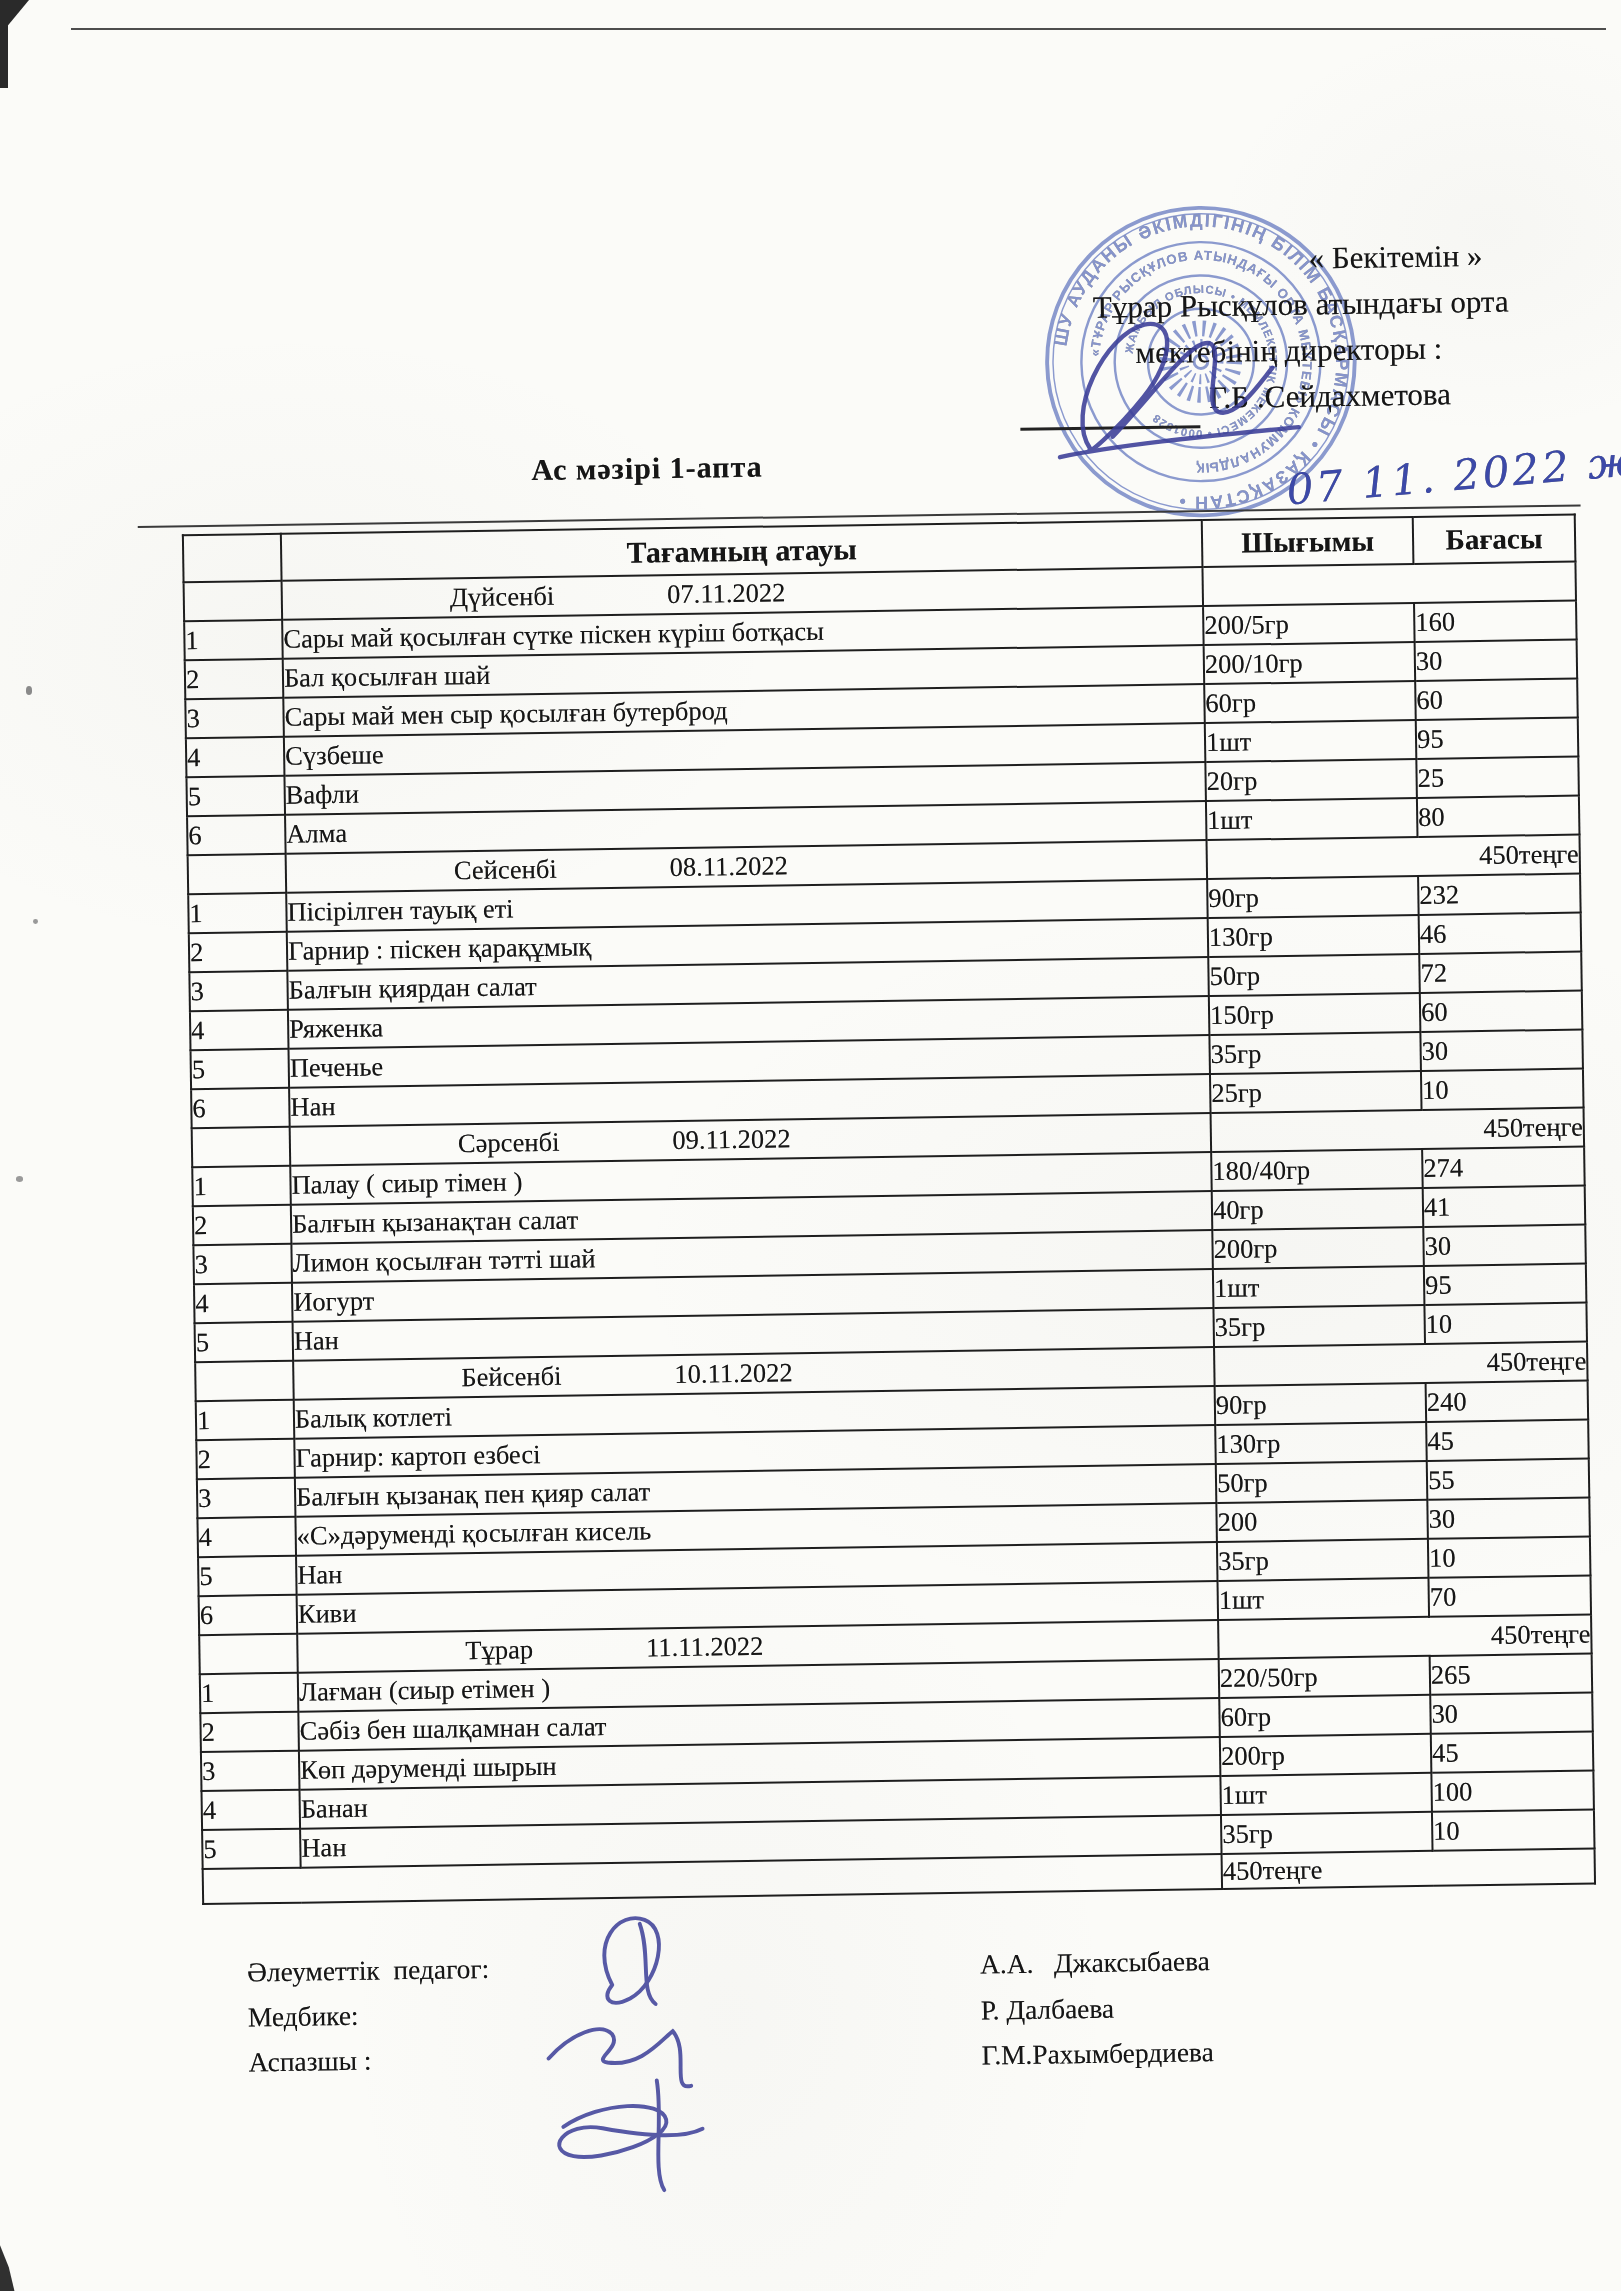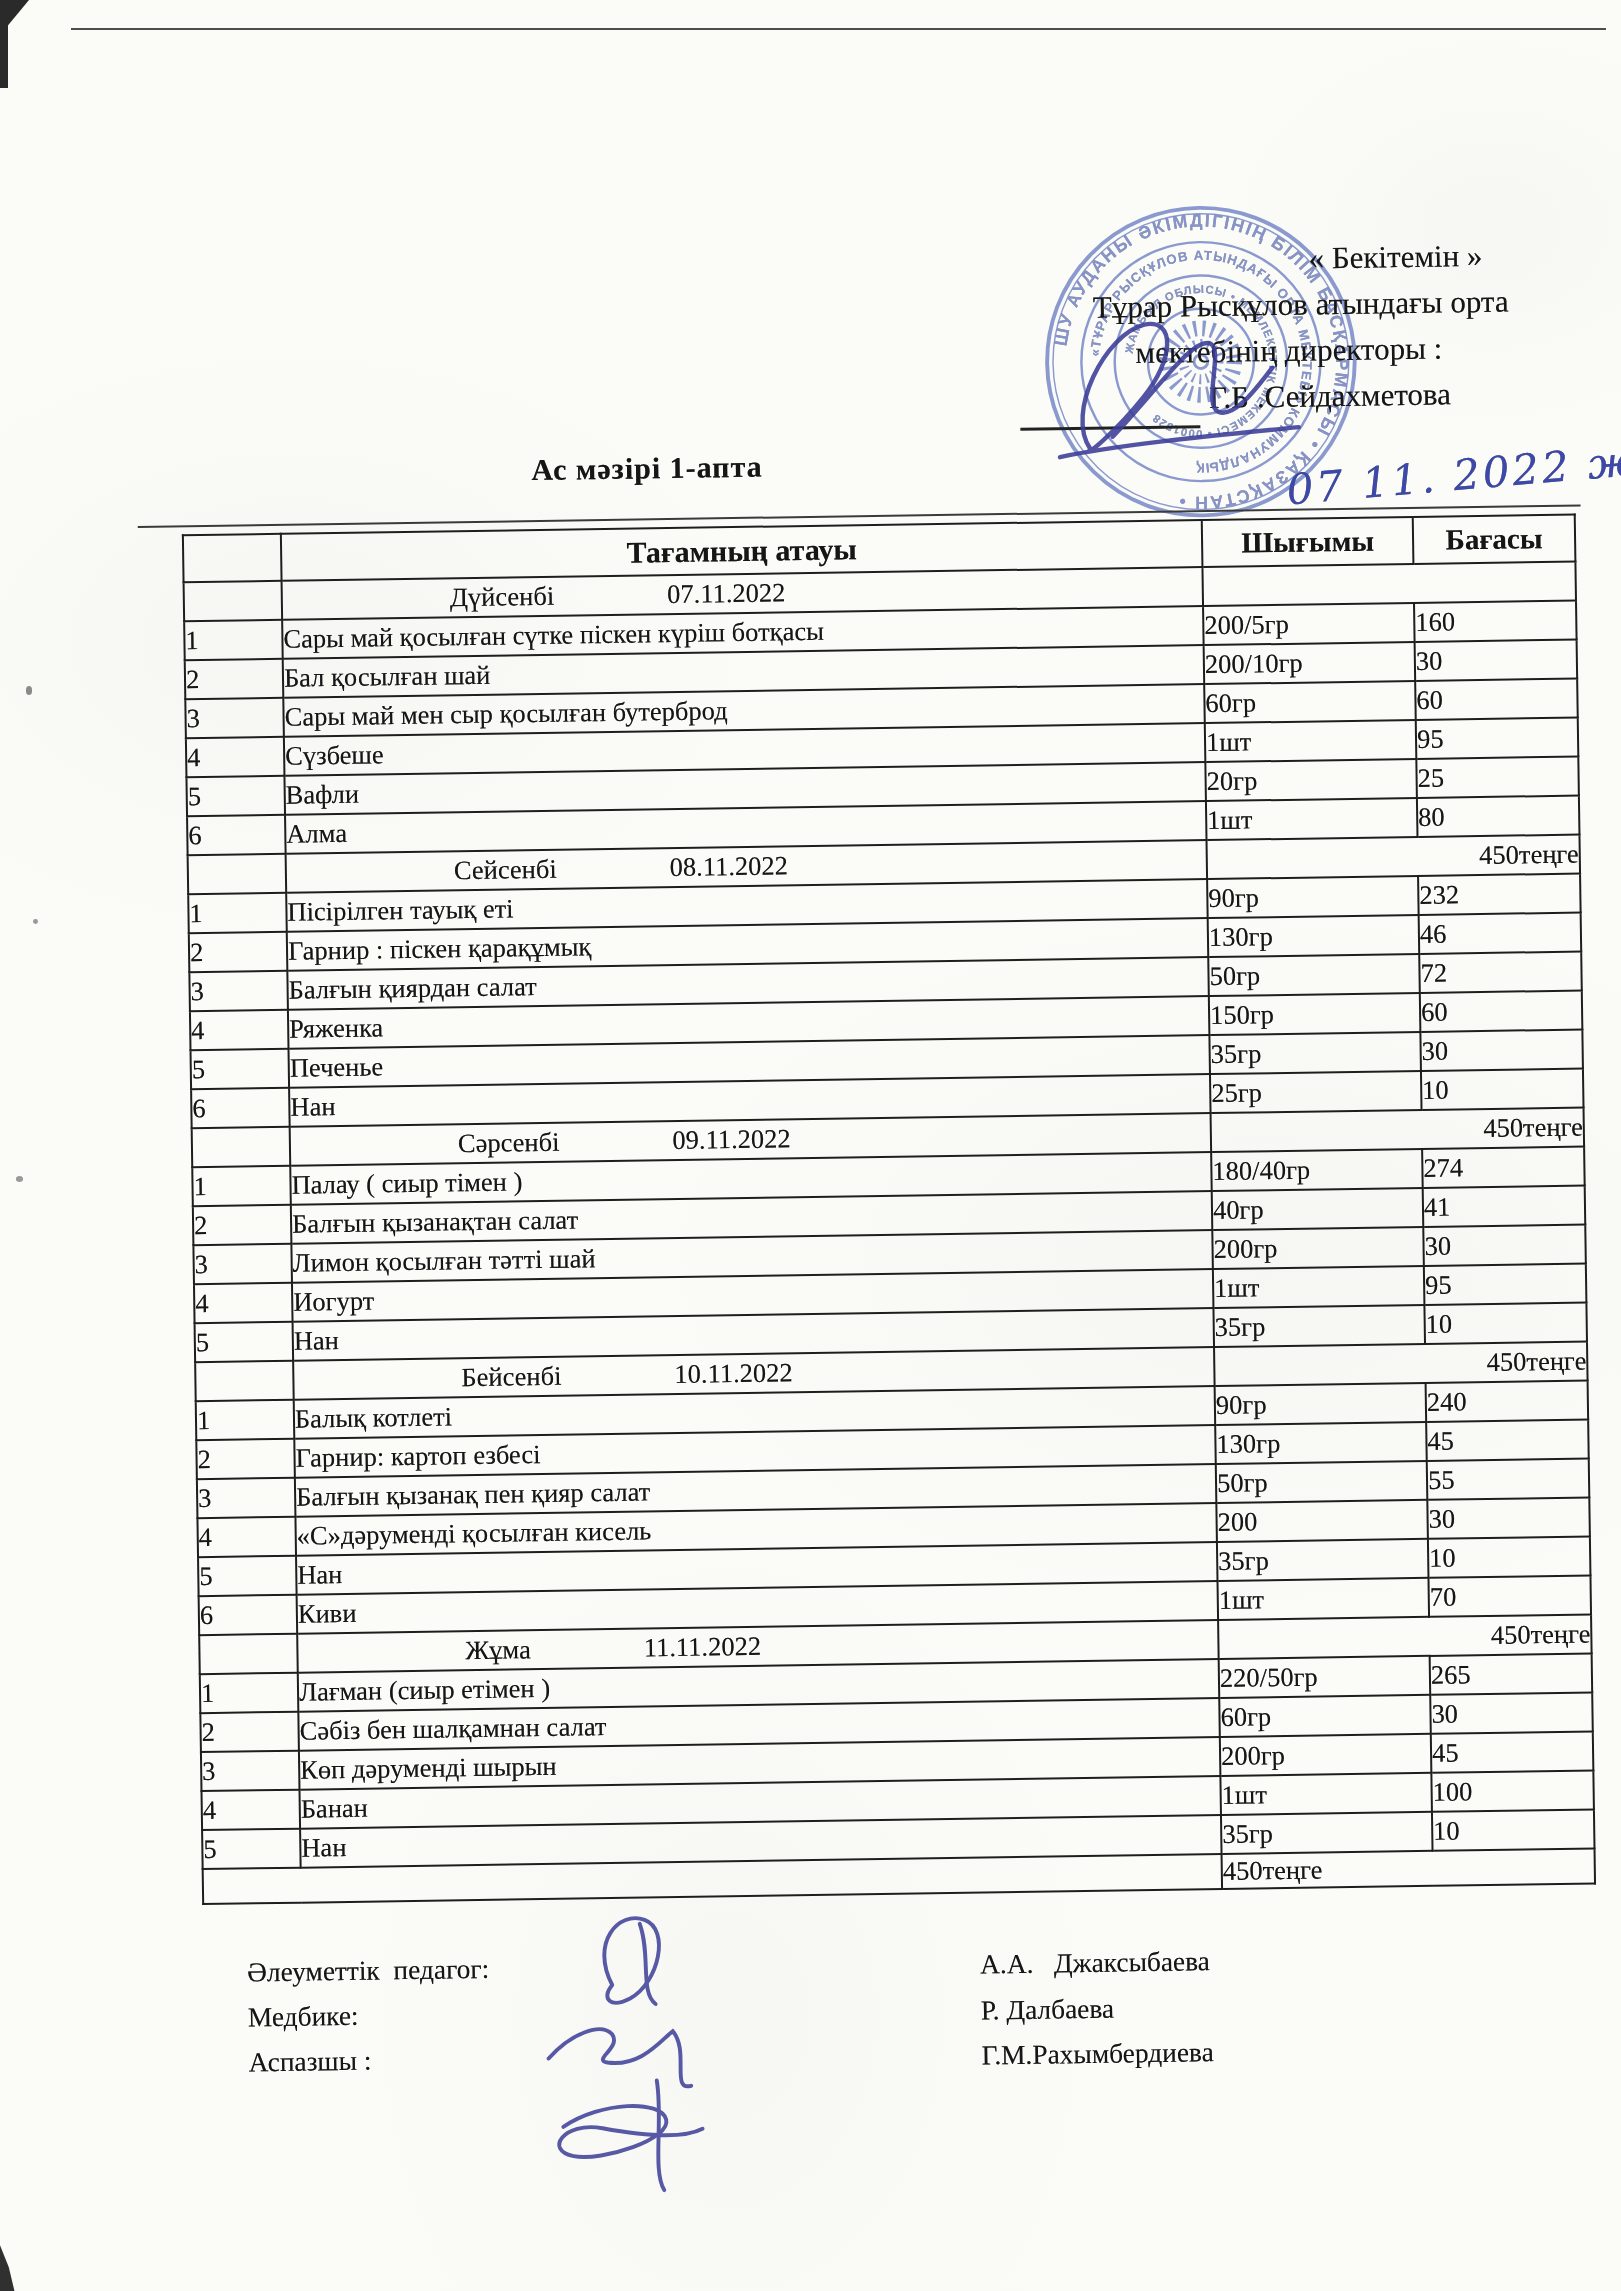--- a/index.html
+++ b/index.html
@@ -292,21 +292,21 @@
             <td class="c-price">10</td>
           </tr>
           <tr class="row-item">
             <td class="c-no">6</td>
             <td class="c-name">Киви</td>
             <td class="c-portion">1шт</td>
             <td class="c-price">70</td>
           </tr>
           <tr class="row-day">
             <td class="c-no"></td>
-            <td class="c-name c-day"><span class="day-name">Жұма</span><span class="day-date">11.11.2022</span></td>
+            <td class="c-name c-day"><span class="day-name">Тұрар</span><span class="day-date">11.11.2022</span></td>
             <td class="c-daytotal" colspan="2">450теңге</td>
           </tr>
           <tr class="row-item">
             <td class="c-no">1</td>
             <td class="c-name">Лағман (сиыр етімен )</td>
             <td class="c-portion">220/50гр</td>
             <td class="c-price">265</td>
           </tr>
           <tr class="row-item">
             <td class="c-no">2</td>

